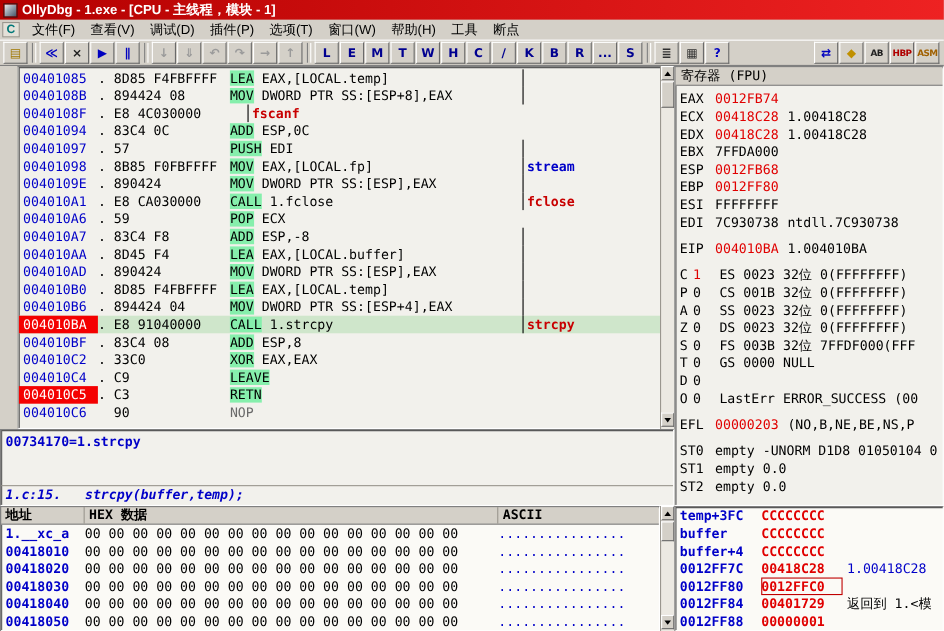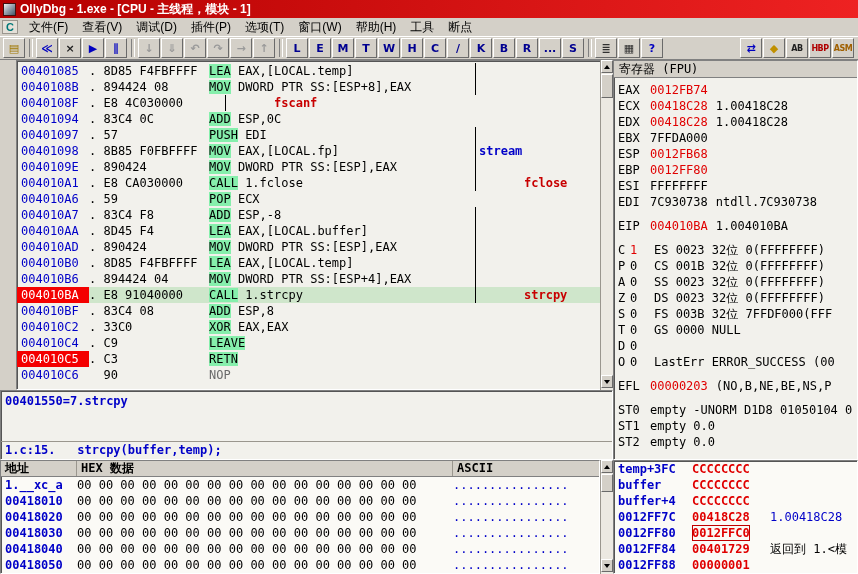--- a/index.html
+++ b/index.html
@@ -43,60 +43,60 @@
   .drow.sel{background:#cfe6cb;}
   .addr{width:72px;padding-left:4px;color:#0000c8;flex:none;}
   .addr.bp{background:#f40000;color:#fff;}
   .bytes{width:120px;flex:none;color:#000;}
   .cmd{width:250px;flex:none;}
   .mn{background:#86efac;color:#000;}
   .mn.plain{background:transparent;color:#6a6a6a;}
   .comment{flex:1;display:flex;}
   .cbar{width:1px;background:#000;flex:none;margin-left:16px;}
   .clabel{padding-left:3px;font-weight:bold;}
-  .clabel.red{color:#c80000;margin-left:45px;}
+  .clabel.red{color:#c80000;}
   .clabel.blue{color:#0000c8;}
 
   
   #regs{left:613px;top:0;width:245px;height:400px;}
   .regs-header{height:17px;line-height:16px;background:#d4d0c8;border-bottom:1px solid #808080;
     padding-left:5px;color:#000;white-space:pre;}
   #regs-body{padding:4px 0 0 0;}
   .rline{height:16px;line-height:16px;white-space:pre;padding-left:4px;overflow:hidden;}
   .rgap{height:8px;}
   .rlabel{display:inline-block;width:32px;}
   .changed{color:#e00000;}
   .rextra{padding-left:8px;}
   .fflag{display:inline-block;width:12px;}
   .ffval{display:inline-block;width:24px;}
 
   
   #info{left:0;top:330px;width:613px;height:70px;}
   .info-line1{padding:3px 0 0 4px;color:#0000c8;font-weight:bold;white-space:pre;}
   .info-line2{position:absolute;bottom:0;left:0;right:0;height:18px;line-height:17px;
-    border-top:1px solid #9a968e;padding-left:4px;color:#0000c8;font-weight:bold;white-space:pre;}
+    border-top:1px solid #9a968e;padding-left:4px;color:#0000c8;font-weight:bold;white-space:pre;font-style:italic;}
 
   
   #dump{left:0;top:400px;width:600px;height:114px;background:#fbfaf6;}
   .dump-header{display:flex;height:16px;line-height:15px;background:#d4d0c8;border-bottom:1px solid #808080;white-space:pre;font-weight:bold;}
   .dh{padding-left:4px;border-right:1px solid #9a968e;}
   .dh-addr{width:76px;flex:none;}
   .dh-hex{width:376px;flex:none;}
   .dh-ascii{flex:1;border-right:none;}
   .dumprow{display:flex;height:16px;line-height:16px;white-space:pre;}
   .d-addr{width:76px;padding-left:4px;color:#0000c8;flex:none;font-weight:bold;}
   .d-hex{width:376px;flex:none;color:#000;}
   .d-ascii{flex:1;color:#0000c8;}
 
   
   #stack{left:613px;top:400px;width:245px;height:114px;background:#fbfaf6;}
   .srow{display:flex;height:16px;line-height:16px;white-space:pre;}
   .s-addr{width:78px;padding-left:4px;color:#0000c8;flex:none;font-weight:bold;}
   .s-val{width:78px;flex:none;color:#e00000;font-weight:bold;}
-  .s-val.boxed{outline:1px solid #c00000;outline-offset:-1px;width:58px;margin-right:12px;}
+  .s-val.boxed{outline:1px solid #c00000;outline-offset:-1px;width:74px;margin-right:12px;}
   .s-com.blue{color:#0000c8;}
   .s-com.black{color:#000;}
 
   
   .vsb{position:absolute;width:13px;background:#ece9e2;border-left:1px solid #9a968e;}
   .sbtn{position:absolute;left:0;width:12px;height:13px;background:#d4d0c8;border:1px solid;
     border-color:#fff #6a6a6a #6a6a6a #fff;display:flex;align-items:center;justify-content:center;}
   .sthumb{position:absolute;left:0;width:12px;background:#d4d0c8;border:1px solid;
     border-color:#fff #6a6a6a #6a6a6a #fff;}
   .tri-up{width:0;height:0;border-left:3px solid transparent;border-right:3px solid transparent;border-bottom:4px solid #000;}
@@ -240,21 +240,21 @@
           <div class="rgap"></div>
           <div class="rline"><span class="rlabel">EFL</span><span class="rvalue changed">00000203</span><span class="rextra">(NO,B,NE,BE,NS,P</span></div>
           <div class="rgap"></div>
           <div class="rline"><span class="rlabel">ST0</span><span class="rvalue">empty -UNORM D1D8 01050104 0</span></div>
           <div class="rline"><span class="rlabel">ST1</span><span class="rvalue">empty 0.0</span></div>
           <div class="rline"><span class="rlabel">ST2</span><span class="rvalue">empty 0.0</span></div>
         </div>
     </div>
 
     <div class="pane mono" id="info">
-      <div class="info-line1">00401550=7.strcpy</div>
+      <div class="info-line1">00734170=1.strcpy</div>
       <div class="info-line2">1.c:15.   strcpy(buffer,temp);</div>
     </div>
 
     <div class="pane mono" id="dump">
       <div class="dump-header">
         <span class="dh dh-addr">地址</span>
         <span class="dh dh-hex">HEX 数据</span>
         <span class="dh dh-ascii">ASCII</span>
       </div>
       <div id="dump-rows">

